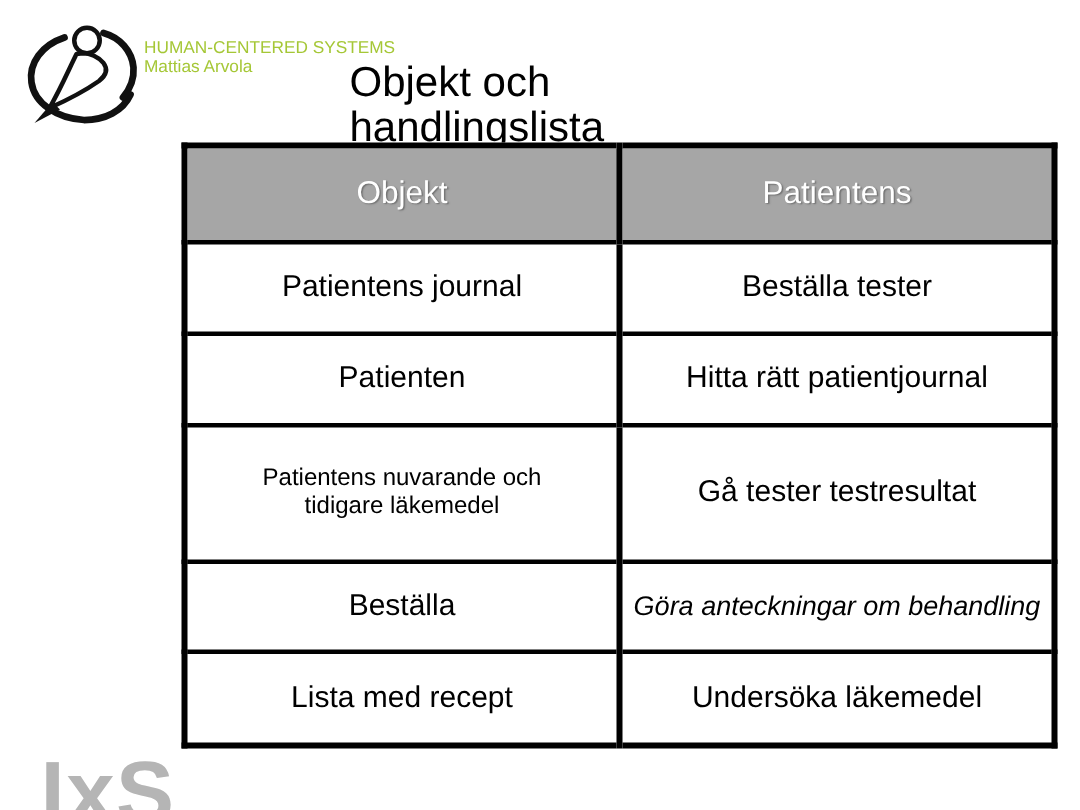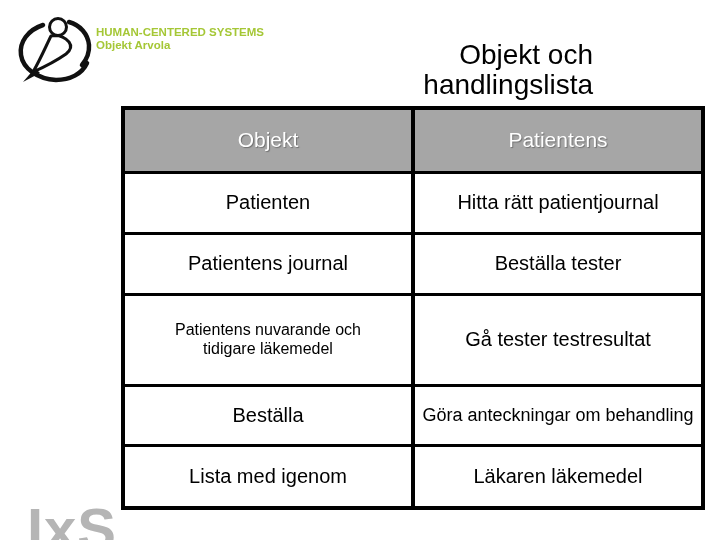--- a/index.html
+++ b/index.html
@@ -11,45 +11,45 @@
     font-family: "Liberation Sans", sans-serif;
   }
 
   
   .logo {
     position: absolute; left: 16px; top: 14px;
     width: 80px; height: 74px;
   }
   .org-block {
     position: absolute; left: 96px; top: 26px;
-    font-weight: bold; font-size: 11.5px; line-height: 13px;
+    font-weight: normal; font-size: 11.5px; line-height: 13px;
     color: #a5c736;
   }
 
   
   .slide-title {
     position: absolute; left: 233px; top: 40px; width: 360px;
-    text-align: right;
+    text-align: left;
     font-size: 28px; line-height: 30px;
     color: #000;
     white-space: pre-line;
   }
 
   
   .watermark {
     position: absolute; left: 27px; top: 452px;
     font-size: 58px; font-weight: bold; line-height: 1;
     color: #b5b5b5;
     letter-spacing: 1px;
     margin-top: 48px;
   }
 
   
   .table-wrap {
-    position: absolute; left: 121px; top: 106px;
+    position: absolute; left: 121px; top: 95px;
   }
   table.actions {
     border-collapse: collapse;
     table-layout: fixed;
     width: 584px; height: 404px;
     background: #ffffff;
     border: 4px solid #000;
   }
   table.actions th, table.actions td {
     border: 3px solid #000;
@@ -65,21 +65,21 @@
   table.actions th:first-child, table.actions td:first-child {
     border-right: 4px solid #000;
   }
   table.actions th {
     background: #a6a6a6;
     color: #ffffff;
     font-weight: normal;
     font-size: 21px;
     text-shadow: 1px 1px 1px rgba(70,70,70,0.55);
   }
-  .fs-m { font-size: 18px !important; }
+  .fs-m { font-size: 18px !important; font-style: italic; }
   .fs-s { font-size: 16px !important; }
 </style>
 </head>
 <body>
 
 <div>
 
   <svg class="logo" viewBox="0 0 80 74">
 
     <path d="M 27 11 C 12 16 3 28 5 41 C 7 55 22 65 40 66 C 54 66 66 60 71 49" fill="none" stroke="#111" stroke-width="4.5" stroke-linecap="round"></path>
@@ -87,53 +87,53 @@
 
     <circle cx="42" cy="13" r="8.5" fill="#fff" stroke="#111" stroke-width="3"></circle>
 
     <path d="M 35 22 C 30 32 25 44 17 58 C 26 54 40 47 50 40 C 55 36 56 32 53 28 C 49 23.5 44 21.5 39 21.5 Z" fill="#fff" stroke="#111" stroke-width="3" stroke-linejoin="round"></path>
 
     <path d="M 19 54 L 7 68 L 24 59 Z" fill="#111"></path>
   </svg>
 
   <div class="org-block">
     <div>HUMAN-CENTERED SYSTEMS</div>
-    <div>Objekt Arvola</div>
+    <div>Mattias Arvola</div>
   </div>
 
   <div class="slide-title">Objekt och
 handlingslista</div>
 
   <div class="watermark">IxS</div>
 
   <div class="table-wrap">
     <table class="actions">
       <tbody>
           <tr>
         <th>Objekt</th>
         <th>Patientens</th>
       </tr>
       <tr>
+        <td>Patientens journal</td>
+        <td>Beställa tester</td>
+      </tr>
+      <tr>
         <td>Patienten</td>
         <td>Hitta rätt patientjournal</td>
-      </tr>
-      <tr>
-        <td>Patientens journal</td>
-        <td>Beställa tester</td>
       </tr>
       <tr>
         <td class="fs-s">Patientens nuvarande och
 tidigare läkemedel</td>
         <td>Gå tester testresultat</td>
       </tr>
       <tr>
         <td>Beställa</td>
         <td class="fs-m">Göra anteckningar om behandling</td>
       </tr>
       <tr>
-        <td>Lista med igenom</td>
-        <td>Läkaren läkemedel</td>
+        <td>Lista med recept</td>
+        <td>Undersöka läkemedel</td>
       </tr>
     </tbody>
       </table>
   </div>
 
 </div>
 
 </body></html>

